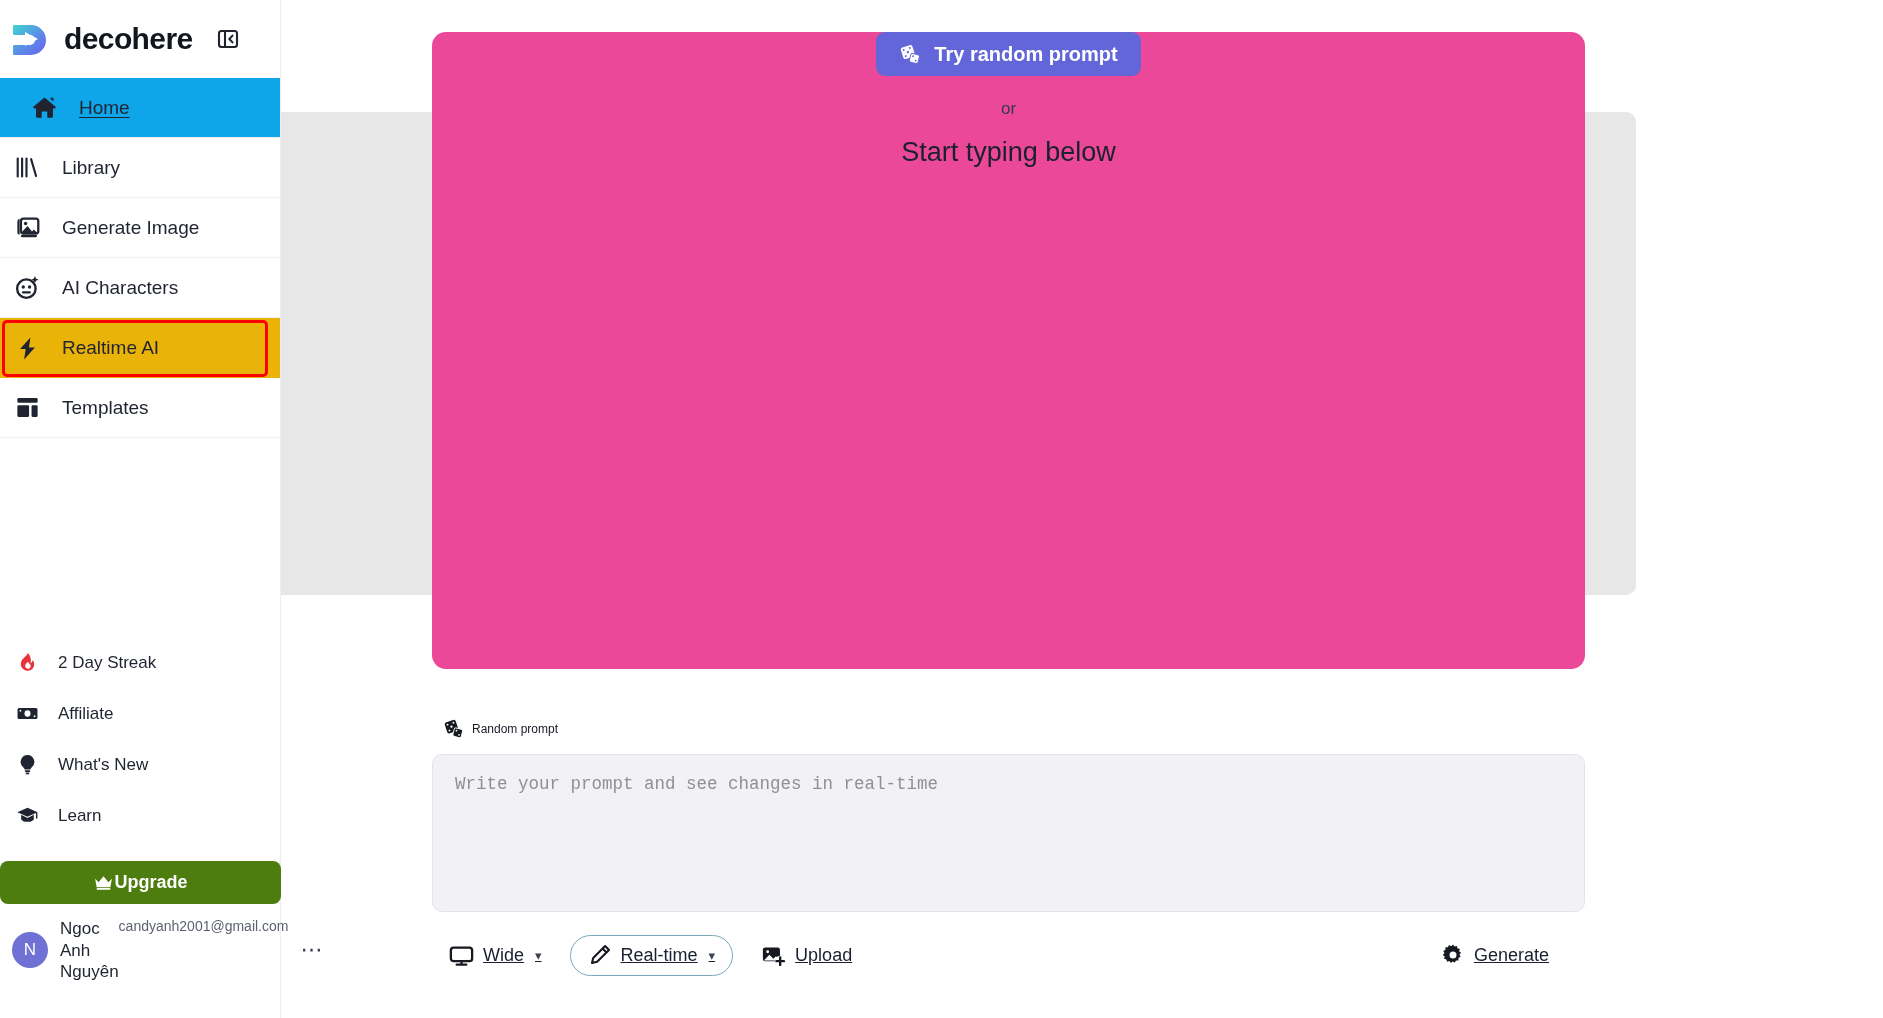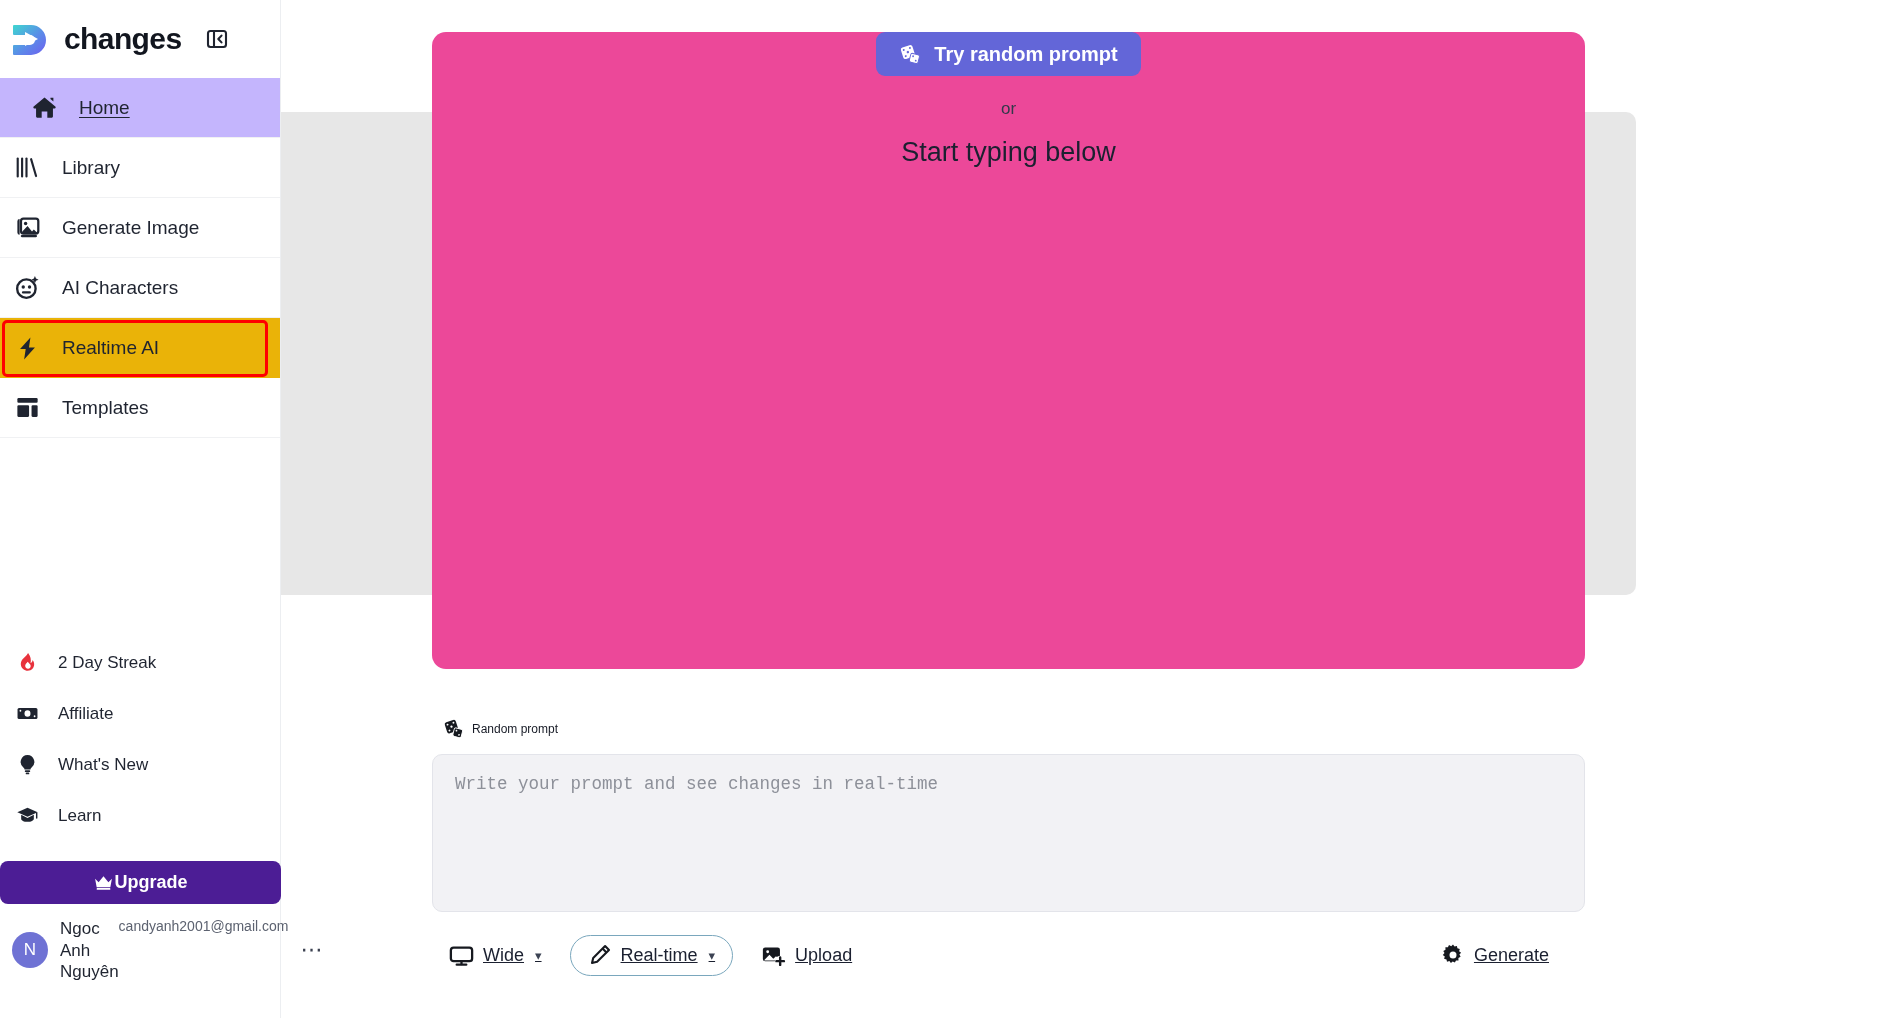--- a/index.html
+++ b/index.html
@@ -39,21 +39,21 @@
     height: 60px; display: flex; align-items: center;
     gap: 20px; padding-left: 12px;
     border-bottom: 1px solid #f0f1f3;
     cursor: pointer; position: relative;
   }
   .nav-item .ico {
     width: 30px; height: 30px; flex: 0 0 30px;
     display: flex; align-items: center; justify-content: center;
   }
   .nav-item .lbl { font-size: 19px; color: #1f2430; }
-  .nav-item.active { background: #c4b5fd; padding-left: 29px; }
+  .nav-item.active { background: #0ea5e9; padding-left: 29px; }
   .nav-item.active .lbl { text-decoration: underline; text-underline-offset: 3px; }
   .nav-item.current { background: #eab308; border-bottom: none; }
   .nav-item.current .lbl { color: #1f2430; }
   .nav-highlight {
     position: absolute;
     left: 2px; top: 320px; width: 266px; height: 57px;
     border: 3px solid #ff0000; border-radius: 5px;
     pointer-events: none; z-index: 9;
   }
 
@@ -66,21 +66,21 @@
   }
   .mini-item .ico {
     width: 26px; height: 26px; flex: 0 0 26px;
     display: flex; align-items: center; justify-content: center;
   }
   .mini-item .lbl { font-size: 17px; color: #1f2430; }
 
   .upgrade-btn {
     margin: 10px 18px 0 0; margin-left: 0;
     width: 281px; height: 43px;
-    background: #4c1d95; color: #ffffff;
+    background: #4d7c0f; color: #ffffff;
     border: none; border-radius: 8px;
     display: flex; align-items: center; justify-content: center; 
     font-size: 18px; font-weight: 600; cursor: pointer;
     font-family: "Liberation Sans", sans-serif;
   }
   .upgrade-wrap { padding: 10px 0 0 0; }
   .upgrade-inner { margin: 0 0 0 0; width: 281px; padding: 0 14px 0 0; }
 
   .user-row {
     display: flex; align-items: center; gap: 12px;
@@ -181,21 +181,21 @@
             <linearGradient id="lg" x1="0" y1="0" x2="1" y2="1">
               <stop offset="0%" stop-color="#3fd6d0"></stop>
               <stop offset="55%" stop-color="#5b8ce8"></stop>
               <stop offset="100%" stop-color="#6d5ef0"></stop>
             </linearGradient>
           </defs>
           <path d="M4 6 h17 a15 15 0 0 1 0 30 h-17 a1 1 0 0 1 -1 -1 v-8 a1 1 0 0 1 1 -1 h16 a5 5 0 0 0 0 -10 h-16 a1 1 0 0 1 -1 -1 v-8 a1 1 0 0 1 1 -1 z" fill="url(#lg)"></path>
           <path d="M15 13 l13 7 -13 7 z" fill="#ffffff"></path>
         </svg>
       </div>
-      <div class="brand-name">changes</div>
+      <div class="brand-name">decohere</div>
       <div class="collapse-btn">
         <svg width="24" height="24" viewBox="0 0 24 24">
           <rect x="3" y="4" width="18" height="16" rx="2.5" fill="none" stroke="#1f2430" stroke-width="2.1"></rect>
           <line x1="9" y1="4.6" x2="9" y2="19.4" stroke="#1f2430" stroke-width="2.1"></line>
           <path d="M16.5 8.6 L13.3 12 L16.5 15.4" fill="none" stroke="#1f2430" stroke-width="2.1" stroke-linecap="round" stroke-linejoin="round"></path>
         </svg>
       </div>
     </div>
 
     <div class="nav-top">

